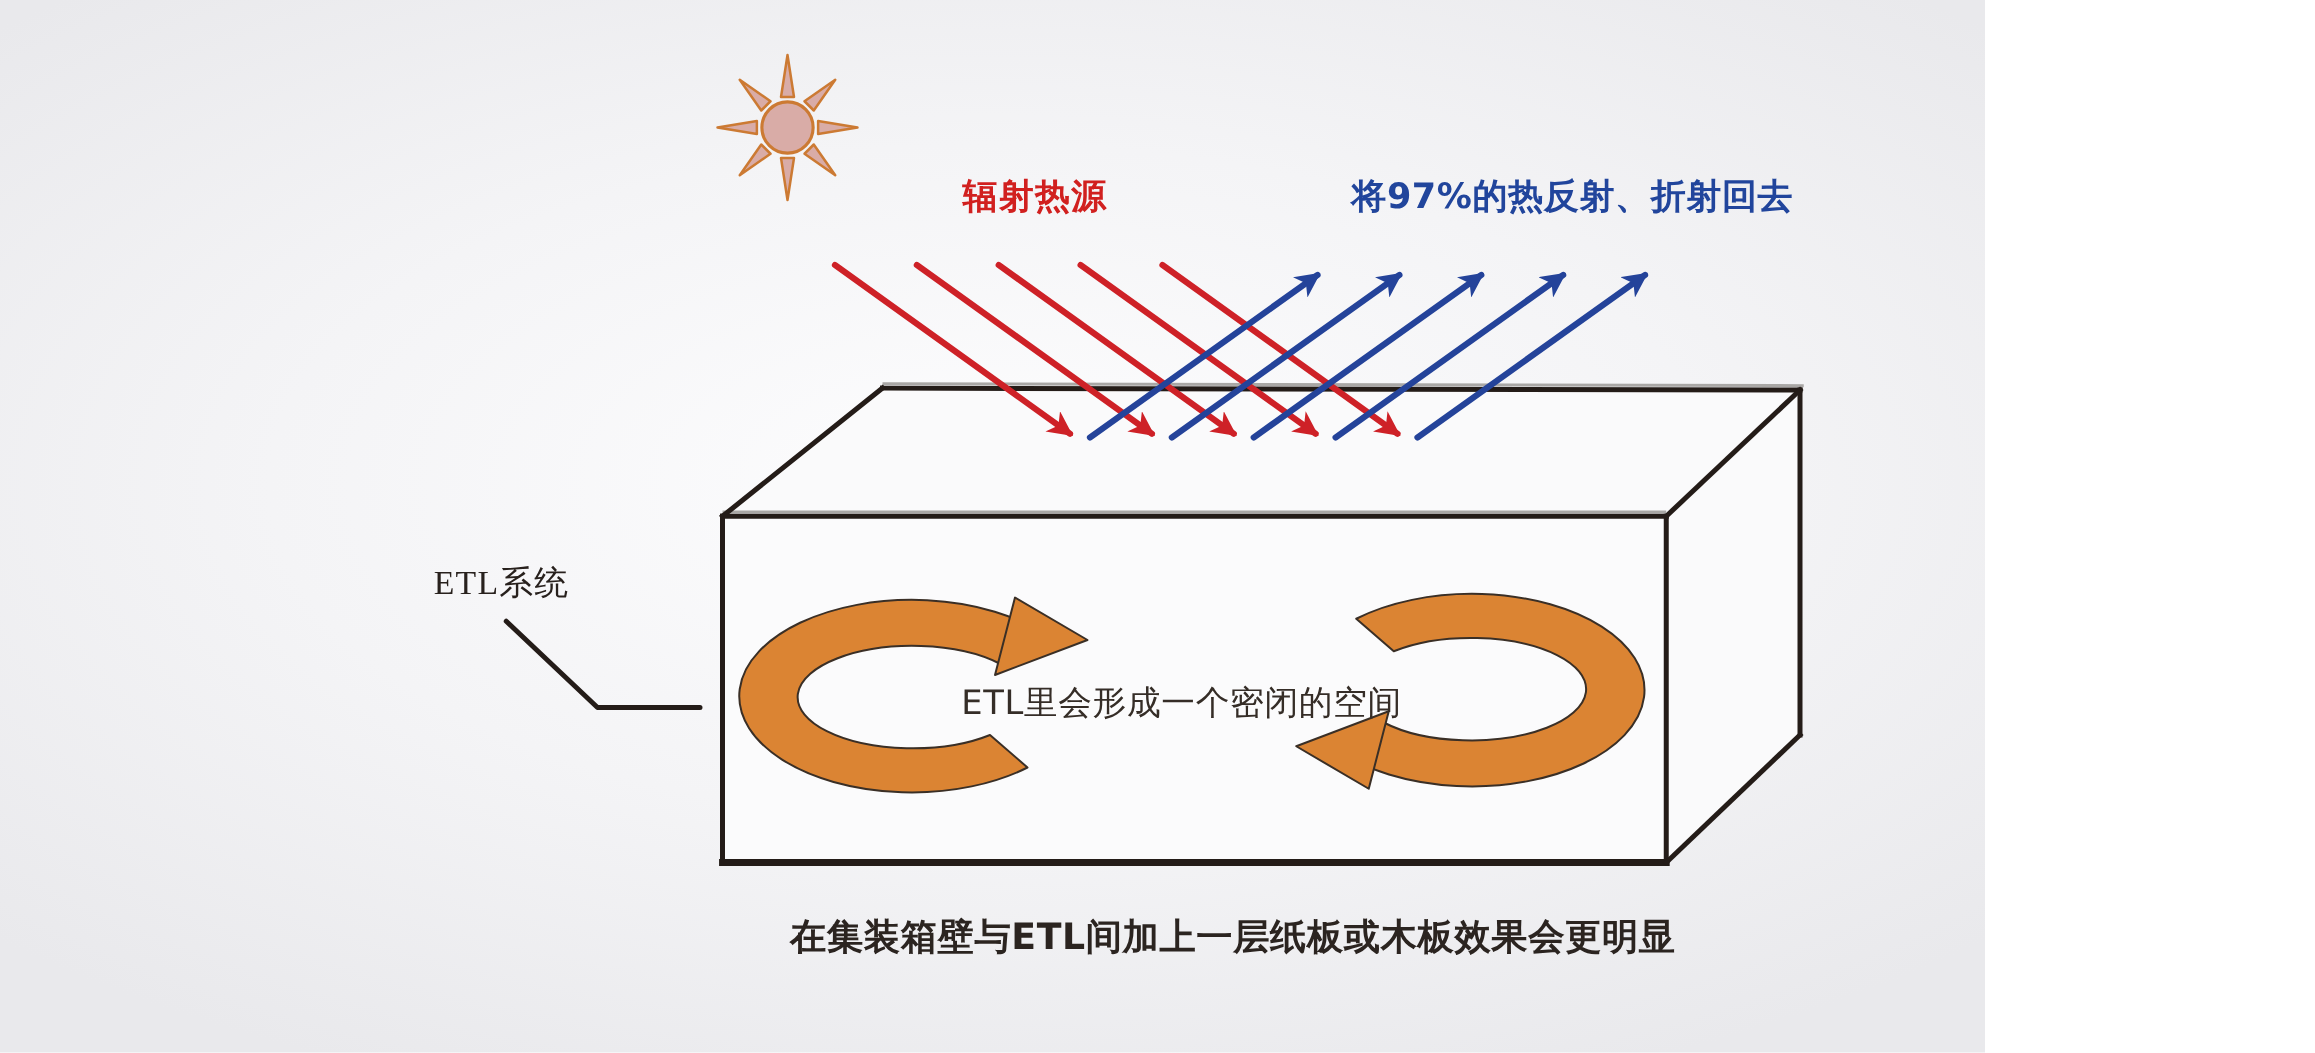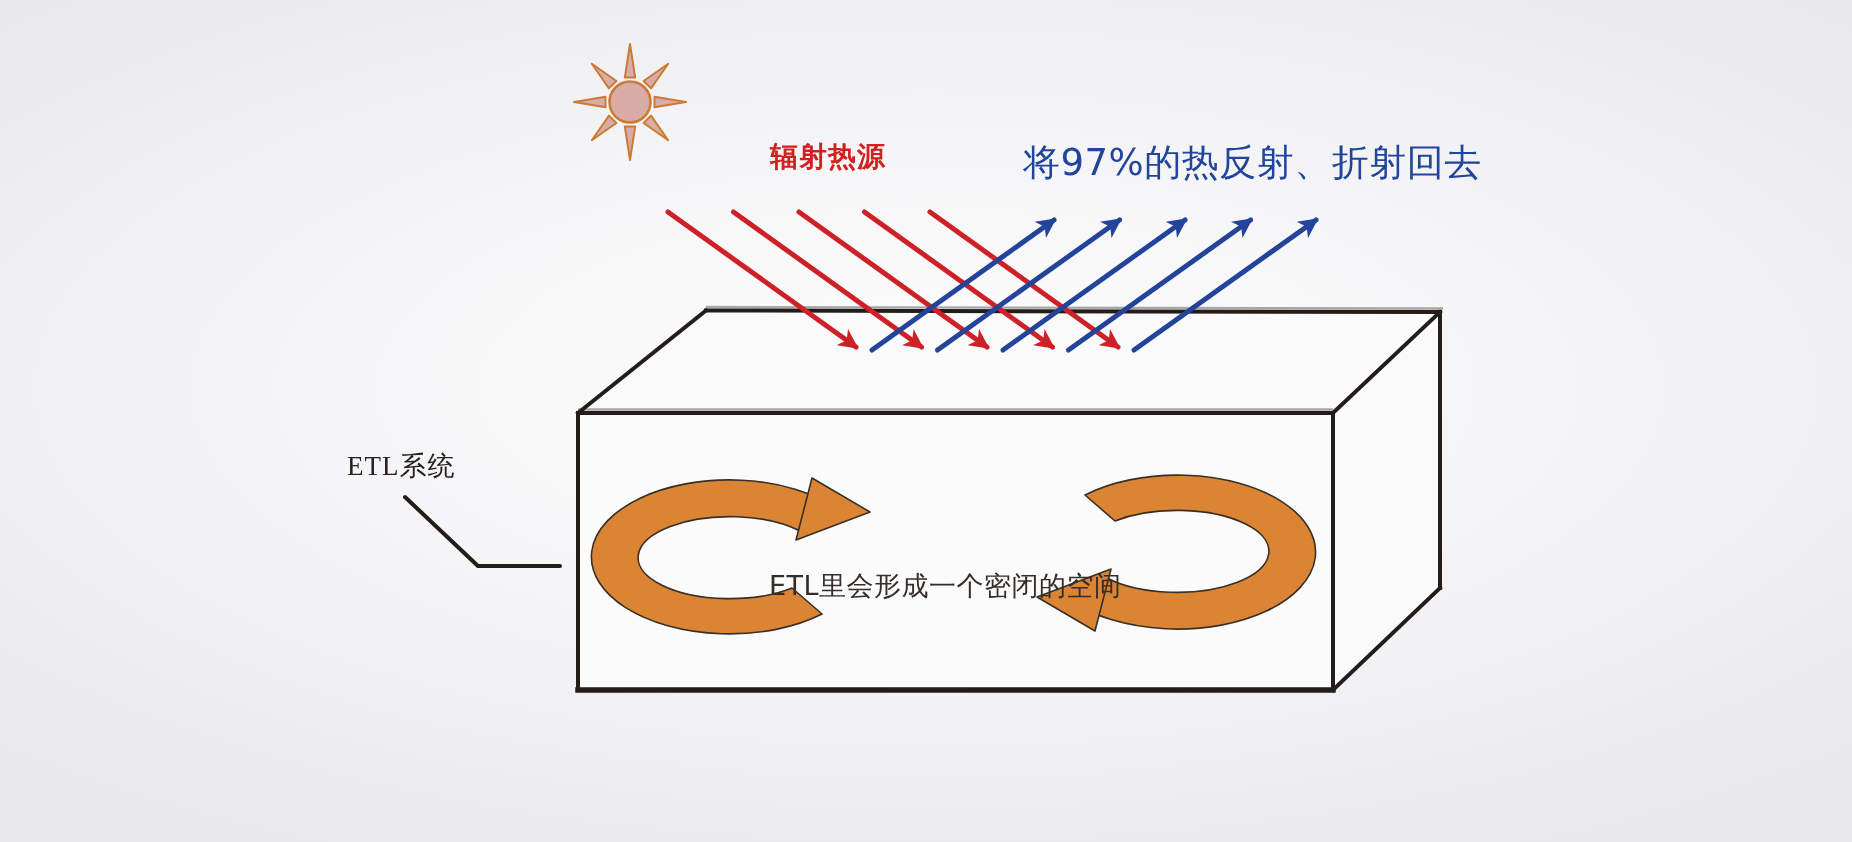--- a/index.html
+++ b/index.html
@@ -1,40 +1,40 @@
 <!DOCTYPE html>
 <html><head>
 <meta charset="utf-8">
 <style>
   html, body { margin: 0; padding: 0; }
   body { font-family: "DejaVu Sans", "Liberation Sans", sans-serif; }
   .stage {
     position: relative;
-    width: 1852px;
+    width: 1588px;
     height: 842px;
     overflow: hidden;
     background: radial-gradient(ellipse 70% 62% at 50% 46%, #fdfdfe 0%, #f4f4f6 52%, #e9e9ec 100%);
   }
   .art { position: absolute; left: 0; top: 0; }
   .lbl { position: absolute; white-space: nowrap; }
   .lbl-heat {
     left: 770px; top: 138px;
     font-size: 28px; font-weight: bold; color: #d1201f; letter-spacing: 1px;
   }
   .lbl-reflect {
-    left: 1023px; top: 138px;
-    font-size: 37px; font-weight: normal; color: #21459c; letter-spacing: 0.5px;
+    left: 1081px; top: 138px;
+    font-size: 28px; font-weight: bold; color: #21459c; letter-spacing: 0.5px;
   }
   .lbl-etl {
     left: 347px; top: 448px;
     font-size: 27px; font-weight: normal; color: #28211d; letter-spacing: 1px; font-family: Liberation Serif, serif;
   }
   .lbl-cavity {
     left: 769px; top: 544px;
-    font-size: 27px; font-weight: normal; color: #352d27; letter-spacing: 0.5px; margin-top: 24px;
+    font-size: 27px; font-weight: normal; color: #352d27; letter-spacing: 0.5px;
   }
   .lbl-caption {
     left: 632px; top: 730px;
     font-size: 29px; font-weight: bold; color: #2b2420; letter-spacing: 0.5px;
   }
 </style>
 </head>
 <body>
 
 <div class="stage">
@@ -109,13 +109,14 @@
   </svg>
 
   <div class="lbl lbl-heat">辐射热源</div>
 
   <div class="lbl lbl-reflect">将97%的热反射、折射回去</div>
 
   <div class="lbl lbl-etl">ETL系统</div>
 
   <div class="lbl lbl-cavity">ETL里会形成一个密闭的空间</div>
 
+  <div class="lbl lbl-caption">在集装箱壁与ETL间加上一层纸板或木板效果会更明显</div>
 </div>
 
 </body></html>

